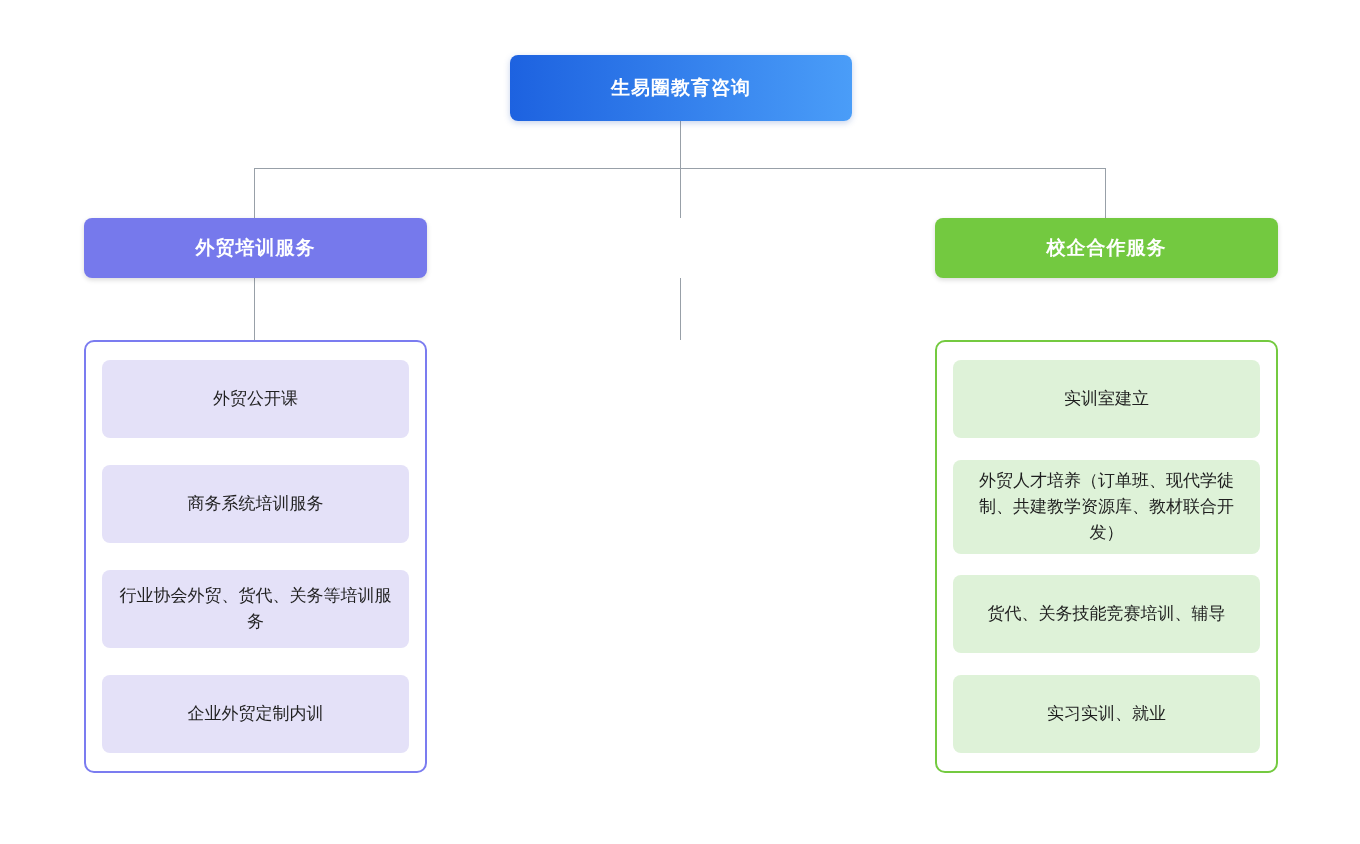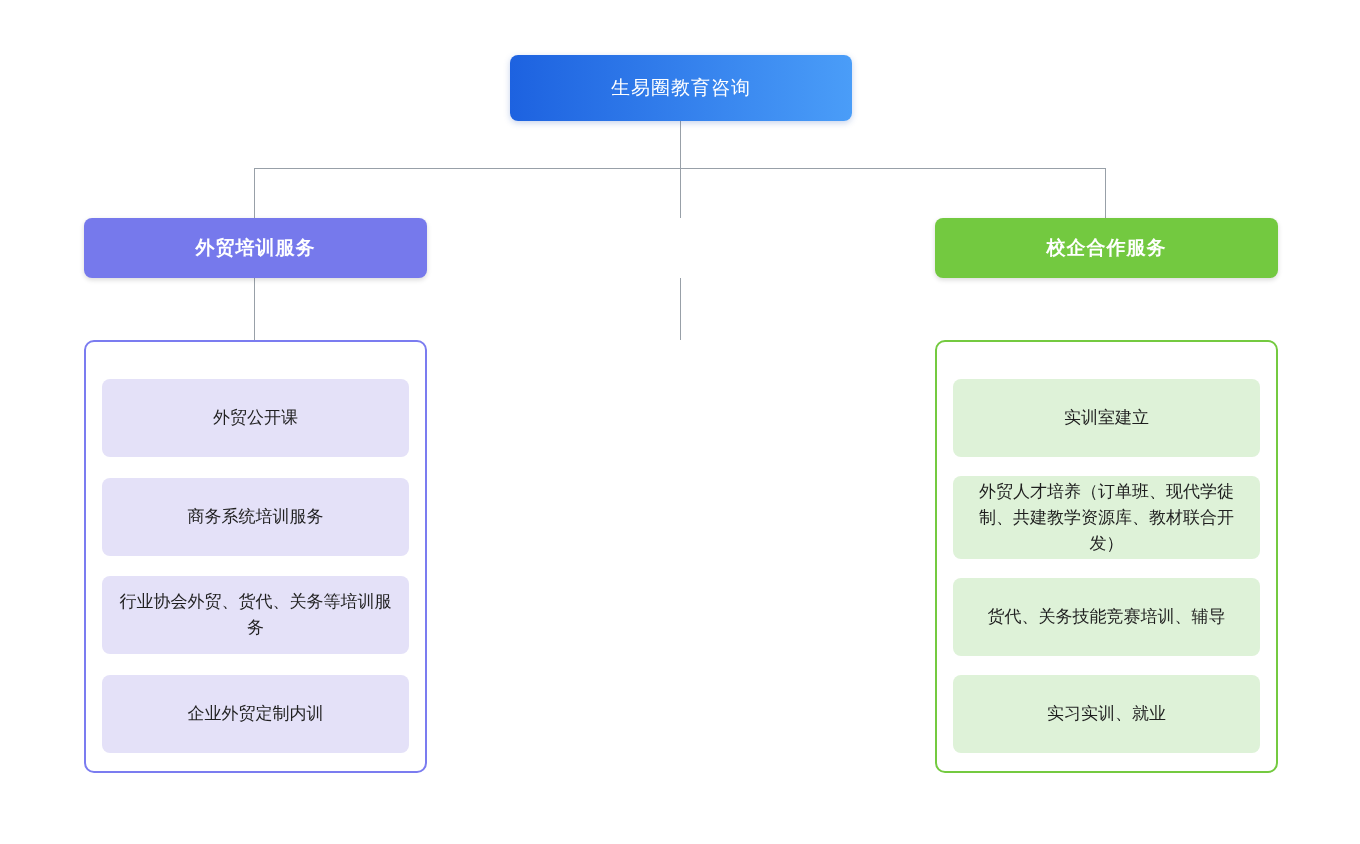--- a/index.html
+++ b/index.html
@@ -28,21 +28,21 @@
   .root-node {
     position: absolute;
     left: 510px;
     top: 55px;
     width: 342px;
     height: 66px;
     border-radius: 8px;
     background: linear-gradient(90deg, var(--root-start, #1d62e0), var(--root-end, #4a9df8));
     color: #ffffff;
     font-size: 19px;
-    font-weight: normal;
+    font-weight: bold;
     display: flex;
     align-items: center;
     justify-content: center;
     box-shadow: 0 2px 6px rgba(30, 80, 180, 0.25);
     letter-spacing: 1px;
   }
 
   
   .column {
     position: absolute;
@@ -82,21 +82,20 @@
     box-sizing: border-box;
     padding: 8px 14px;
     display: flex;
     flex-direction: column;
     align-items: center;
     justify-content: center;
     text-align: center;
     color: var(--text-dark, #1f1f1f);
     font-size: 17px;
     line-height: 26px;
-    margin-top: 19px;
   }
   .item .line { width: 100%; }
 </style>
 </head>
 <body>
 
 <div class="canvas" style="--root-start: #1d62e0; --root-end: #4a9df8; --connector: #98a0a8; --text-dark: #1f1f1f;">
 
   <div class="connector v" style="left:680px; top:121px; height:47px"></div>
   <div class="connector h" style="left:254px; top:168px; width:852px"></div>

